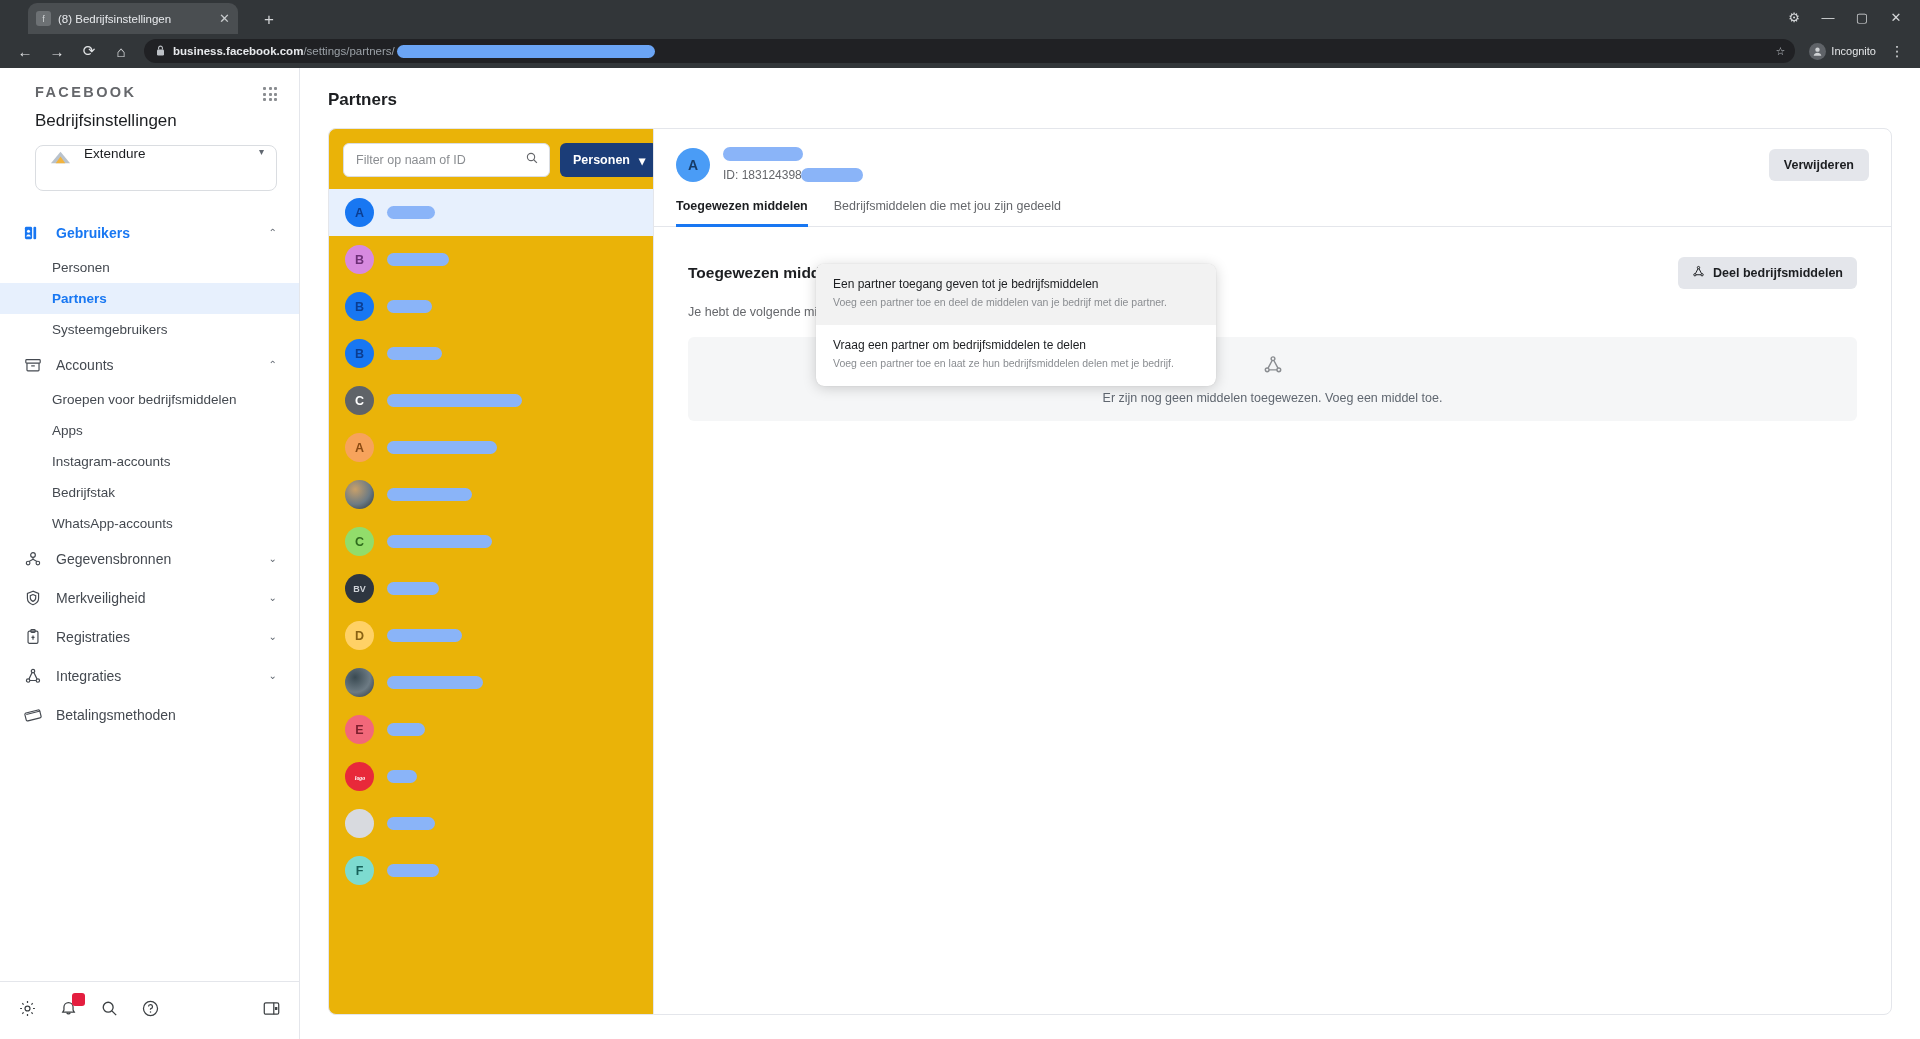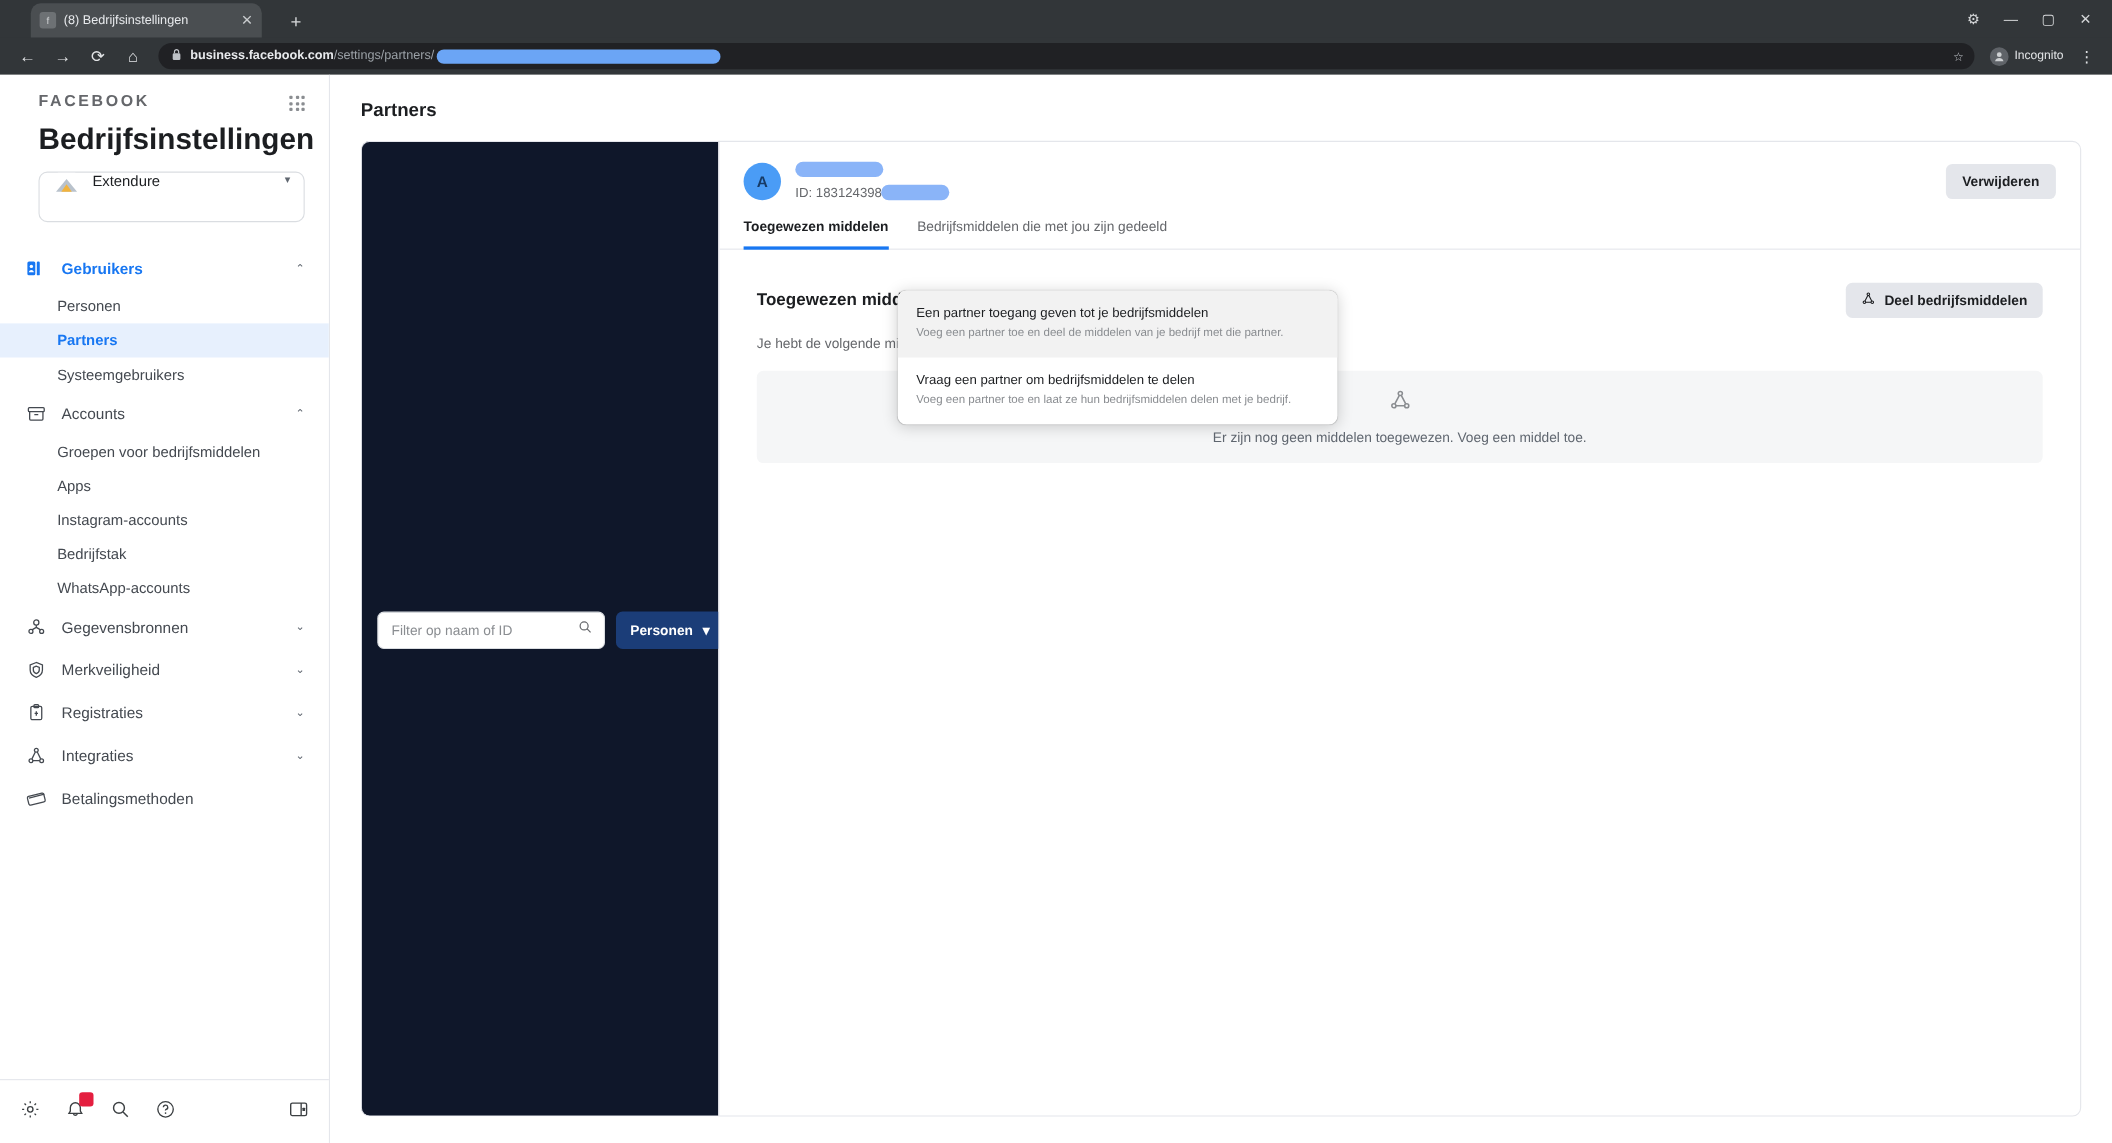--- a/index.html
+++ b/index.html
@@ -84,21 +84,21 @@
   .sb-top { padding:16px 22px 0 35px; }
   .brandline { display:flex; justify-content:space-between; align-items:flex-start; }
   .brand {
     font-size:14.5px; letter-spacing:2.4px; color:#65676b; font-weight:600;
   }
   .grid-ico {
     display:grid; grid-template-columns:repeat(3,3px); grid-gap:2.5px;
     margin-top:3px; cursor:pointer;
   }
   .grid-ico i { width:3px; height:3px; background:#8a8d91; border-radius:1px; display:block; }
-  .sb-title { font-size:27px; font-weight:700; color:#1c1e21; margin-top:10px; }
+  .sb-title { font-size:17px; font-weight:400; color:#1c1e21; margin-top:10px; }
   .biz-select {
     margin-top:14px; height:46px; border:1px solid #dadde1; border-radius:8px;
     display:flex; padding:0 12px; gap:11px; cursor:pointer;
   }
   .biz-logo {
     width:25px; height:25px; border-radius:5px; background:#fff;
     display:flex; align-items:center; justify-content:center; overflow:hidden;
   }
   .biz-name { flex:1; font-size:13.5px; color:#1c1e21; }
   .caret { color:#606770; font-size:10px; }
@@ -137,21 +137,21 @@
   .main-title { font-size:17px; font-weight:700; color:#1c1e21; padding:22px 0 0 28px; }
 
   .content {
     position:absolute; top:60px; left:28px; right:28px; bottom:24px;
     display:flex;
   }
 
   
   .ppane {
     width:325px; border:1px solid #e4e6eb; border-radius:8px 0 0 8px;
-    border-right:none; display:flex; flex-direction:row; background:#0f172a;
+    border-right:none; display:flex; flex-direction:column; background:#eab308;
   }
   .ppane-head { padding:14px 14px 12px 14px; display:flex; gap:10px; align-items:center; }
   .filter {
     flex:1; height:34px; border:1px solid #dadde1; border-radius:6px;
     display:flex; align-items:center; padding:0 10px; gap:6px; background:#fff;
   }
   .filter input {
     flex:1; border:none; outline:none; font-size:12.5px; color:#1c1e21;
     font-family:"Liberation Sans", sans-serif; background:transparent;
   }

